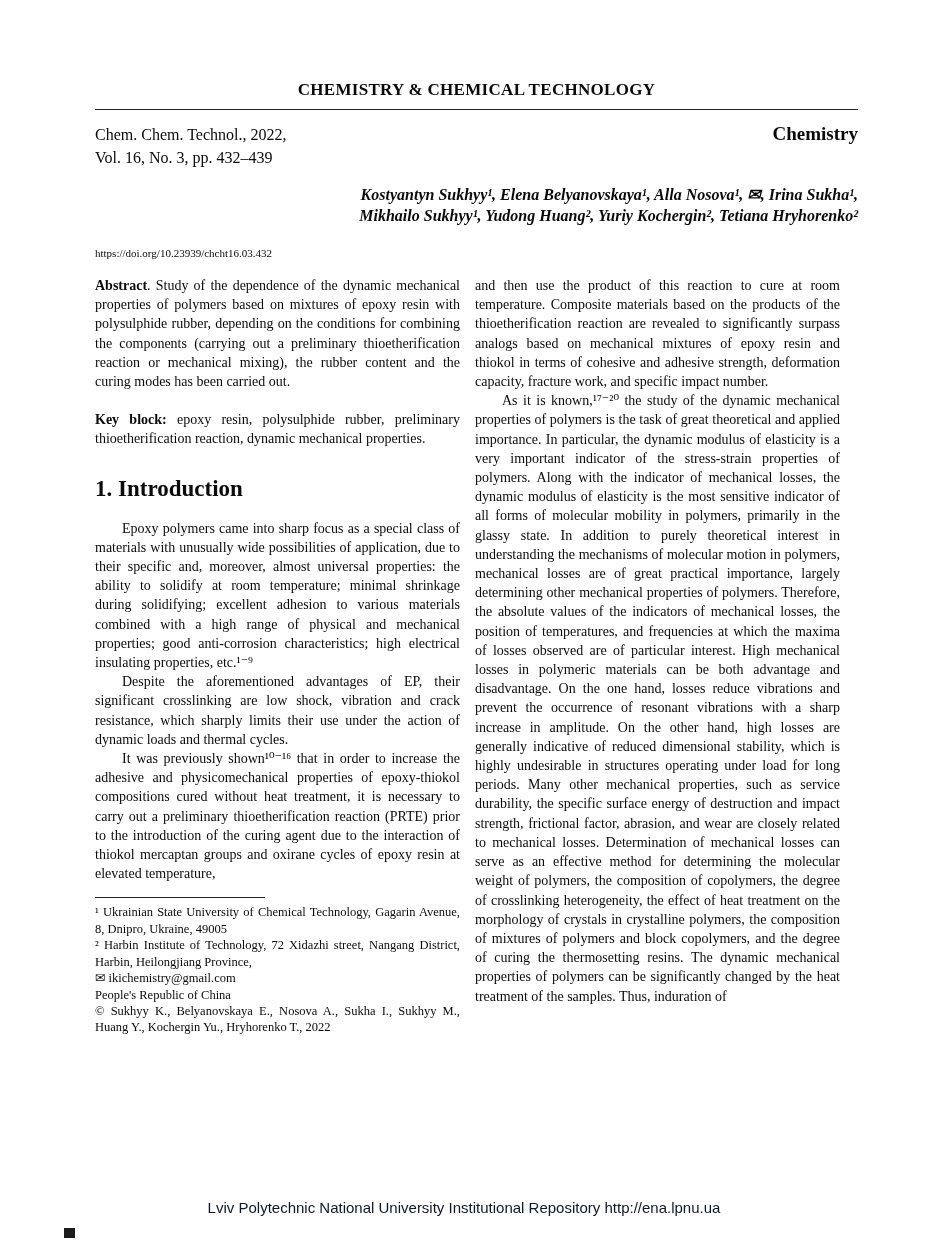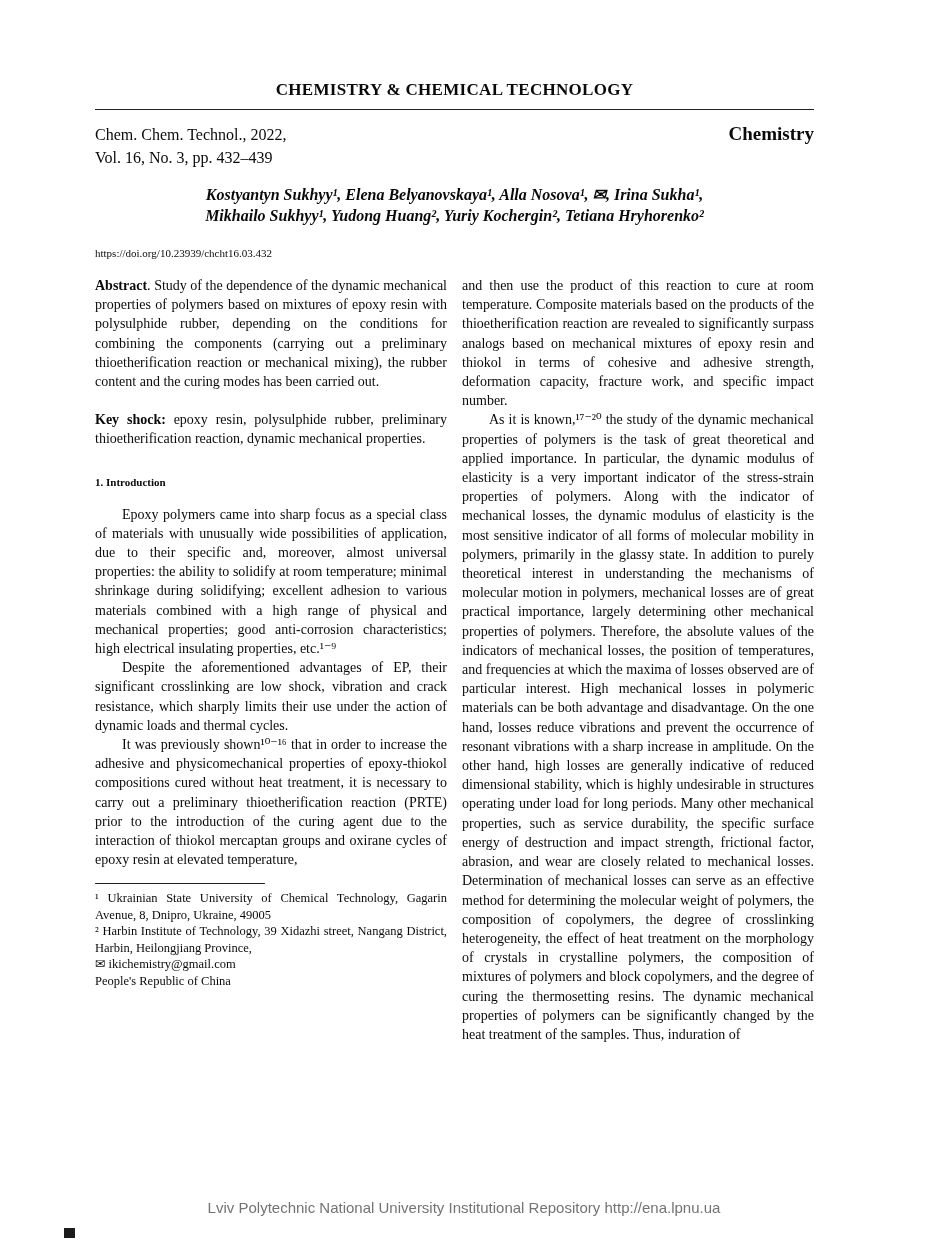--- a/index.html
+++ b/index.html
@@ -6,21 +6,21 @@
   html, body { background: #ffffff; }
   body {
     width: 928px; height: 1240px;
     font-family: "Liberation Serif", "DejaVu Serif", serif;
     color: #0a0a0a;
   }
   .page {
     position: relative;
     width: 928px; height: 1240px;
     background: #ffffff;
-    padding: 80px 114px 0 95px;
+    padding: 80px 70px 0 95px;
     overflow: hidden;
     border-radius: 17px;
   }
   .journal-name {
     text-align: center;
     font-weight: bold;
     font-size: 17px;
     letter-spacing: 0.3px;
   }
   .head-rule {
@@ -49,21 +49,21 @@
     font-weight: bold;
     text-align: center;
   }
   .article-title .title-line { display: block; }
   .authors {
     margin-top: 15px;
     font-style: italic;
     font-weight: bold;
     font-size: 16px;
     line-height: 21px;
-    text-align: center;
+    text-align: right;
   }
   .doi {
     margin-top: 21px;
     font-size: 11px;
   }
   .columns {
     margin-top: 17px;
     display: flex;
     gap: 15px;
   }
@@ -71,21 +71,21 @@
   .body-par {
     font-size: 14px;
     line-height: 19.2px;
     text-align: justify;
   }
   .indent { text-indent: 27px; }
   .block-gap { margin-top: 19px; }
   .section-heading {
     margin-top: 27px;
     margin-bottom: 17px;
-    font-size: 11px;
+    font-size: 23px;
     font-weight: bold;
   }
   .footnotes { margin-top: 14px; }
   .footnote-rule {
     border: none;
     border-top: 1px solid #222222;
     width: 170px;
     margin: 0 0 6px 0;
   }
   .footnote {
@@ -93,21 +93,21 @@
     line-height: 16.4px;
     text-align: justify;
   }
   .repo-footer {
     position: absolute;
     left: 0; right: 0;
     bottom: 24px;
     text-align: center;
     font-family: "Liberation Sans", "DejaVu Sans", sans-serif;
     font-size: 15px;
-    color: #737373;
+    color: #0f172a;
   }
   .corner-mark {
     position: absolute;
     left: 64px;
     bottom: 2px;
     width: 11px;
     height: 10px;
     background: #1c1c1c;
   }
 </style>
@@ -135,34 +135,35 @@
     <div>Mikhailo Sukhyy¹, Yudong Huang², Yuriy Kochergin², Tetiana Hryhorenko²</div>
   </div>
 
   <div class="doi">https://doi.org/10.23939/chcht16.03.432</div>
 
   <div class="columns">
 
     <div class="col">
       <p class="body-par"><b>Abstract</b><span>. Study of the dependence of the dynamic mechanical properties of polymers based on mixtures of epoxy resin with polysulphide rubber, depending on the conditions for combining the components (carrying out a preliminary thioetherification reaction or mechanical mixing), the rubber content and the curing modes has been carried out.</span></p>
 
-      <p class="body-par block-gap"><b>Key shock:</b><span> epoxy resin, polysulphide rubber, preliminary thioetherification reaction, dynamic mechanical properties.</span></p>
+      <p class="body-par block-gap"><b>Key block:</b><span> epoxy resin, polysulphide rubber, preliminary thioetherification reaction, dynamic mechanical properties.</span></p>
 
       <h2 class="section-heading">1. Introduction</h2>
 
       <p class="body-par indent">Epoxy polymers came into sharp focus as a special class of materials with unusually wide possibilities of application, due to their specific and, moreover, almost universal properties: the ability to solidify at room temperature; minimal shrinkage during solidifying; excellent adhesion to various materials combined with a high range of physical and mechanical properties; good anti-corrosion characteristics; high electrical insulating properties, etc.¹⁻⁹</p>
       <p class="body-par indent">Despite the aforementioned advantages of EP, their significant crosslinking are low shock, vibration and crack resistance, which sharply limits their use under the action of dynamic loads and thermal cycles.</p>
       <p class="body-par indent">It was previously shown¹⁰⁻¹⁶ that in order to increase the adhesive and physicomechanical properties of epoxy-thiokol compositions cured without heat treatment, it is necessary to carry out a preliminary thioetherification reaction (PRTE) prior to the introduction of the curing agent due to the interaction of thiokol mercaptan groups and oxirane cycles of epoxy resin at elevated temperature,</p>
 
       <div class="footnotes">
         <hr class="footnote-rule">
         <p class="footnote">¹ Ukrainian State University of Chemical Technology, Gagarin Avenue, 8, Dnipro, Ukraine, 49005</p>
-        <p class="footnote">² Harbin Institute of Technology, 39 Xidazhi street, Nangang District, Harbin, Heilongjiang Province,</p>
+        <p class="footnote">² Harbin Institute of Technology, 72 Xidazhi street, Nangang District, Harbin, Heilongjiang Province,</p>
         <p class="footnote">✉ ikichemistry@gmail.com</p>
         <p class="footnote">People's Republic of China</p>
+        <p class="footnote">© Sukhyy K., Belyanovskaya E., Nosova A., Sukha I., Sukhyy M., Huang Y., Kochergin Yu., Hryhorenko T., 2022</p>
       </div>
     </div>
 
     <div class="col">
       <p class="body-par">and then use the product of this reaction to cure at room temperature. Composite materials based on the products of the thioetherification reaction are revealed to significantly surpass analogs based on mechanical mixtures of epoxy resin and thiokol in terms of cohesive and adhesive strength, deformation capacity, fracture work, and specific impact number.</p>
       <p class="body-par indent">As it is known,¹⁷⁻²⁰ the study of the dynamic mechanical properties of polymers is the task of great theoretical and applied importance. In particular, the dynamic modulus of elasticity is a very important indicator of the stress-strain properties of polymers. Along with the indicator of mechanical losses, the dynamic modulus of elasticity is the most sensitive indicator of all forms of molecular mobility in polymers, primarily in the glassy state. In addition to purely theoretical interest in understanding the mechanisms of molecular motion in polymers, mechanical losses are of great practical importance, largely determining other mechanical properties of polymers. Therefore, the absolute values of the indicators of mechanical losses, the position of temperatures, and frequencies at which the maxima of losses observed are of particular interest. High mechanical losses in polymeric materials can be both advantage and disadvantage. On the one hand, losses reduce vibrations and prevent the occurrence of resonant vibrations with a sharp increase in amplitude. On the other hand, high losses are generally indicative of reduced dimensional stability, which is highly undesirable in structures operating under load for long periods. Many other mechanical properties, such as service durability, the specific surface energy of destruction and impact strength, frictional factor, abrasion, and wear are closely related to mechanical losses. Determination of mechanical losses can serve as an effective method for determining the molecular weight of polymers, the composition of copolymers, the degree of crosslinking heterogeneity, the effect of heat treatment on the morphology of crystals in crystalline polymers, the composition of mixtures of polymers and block copolymers, and the degree of curing the thermosetting resins. The dynamic mechanical properties of polymers can be significantly changed by the heat treatment of the samples. Thus, induration of</p>
     </div>
 
   </div>
 

